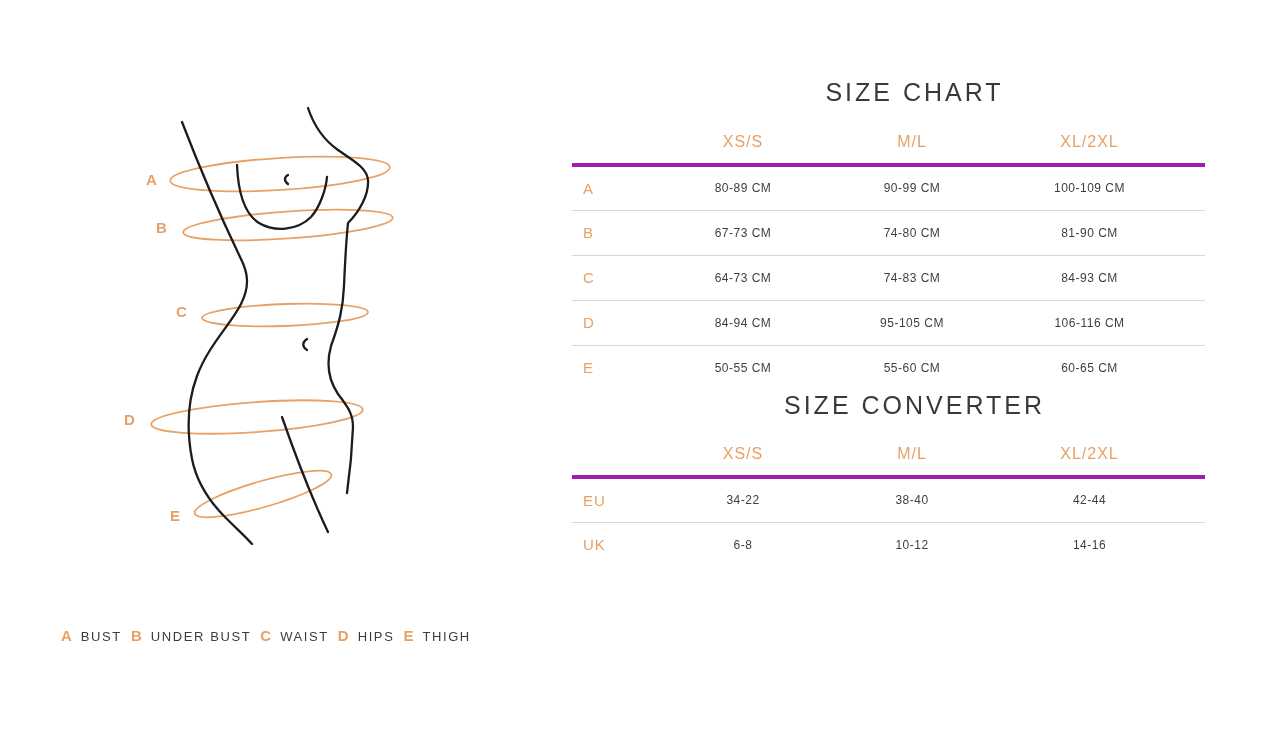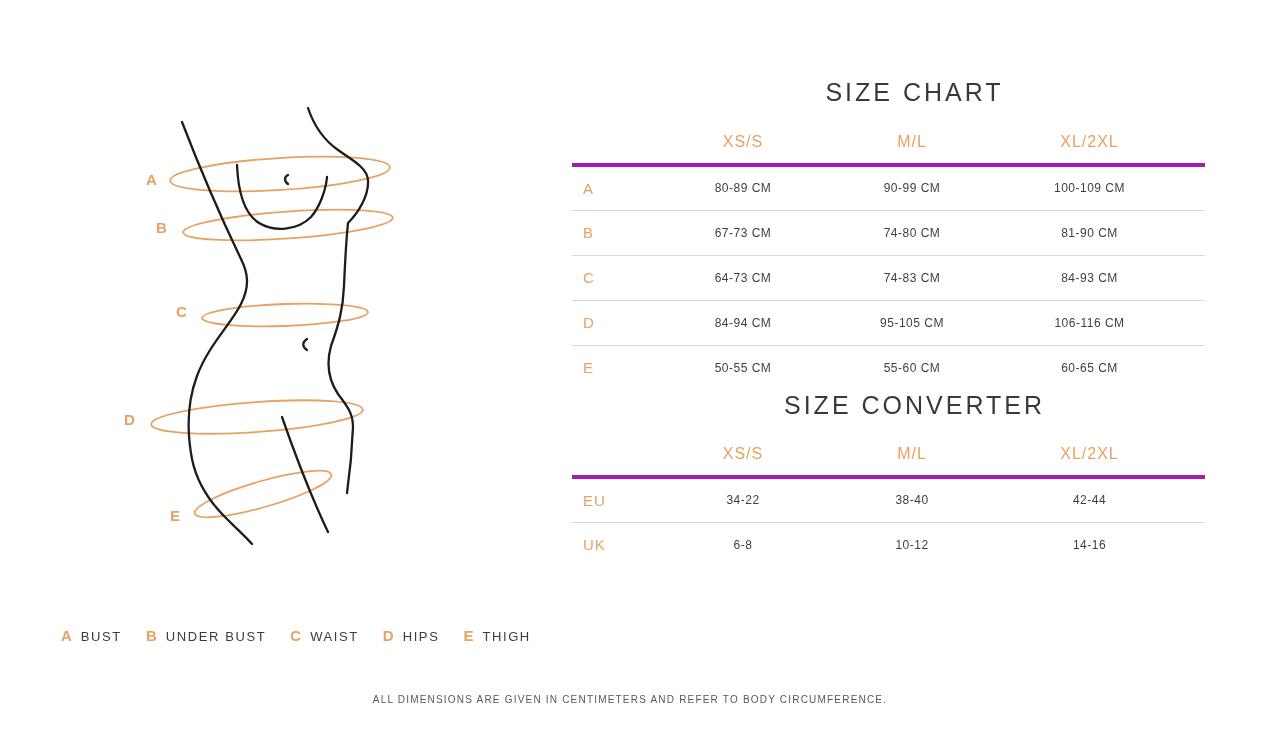--- a/index.html
+++ b/index.html
@@ -22,21 +22,21 @@
   .body-line { fill: none; stroke: #1c1c1f; stroke-width: 2.3; stroke-linecap: round; }
   .measure-ellipse { fill: none; stroke: #e7a164; stroke-width: 1.8; }
   .fig-letter {
     fill: #e7a164; font-size: 15px; font-weight: 700;
     font-family: "Liberation Sans", sans-serif; letter-spacing: 0.5px;
   }
 
   
   .legend {
     position: absolute; left: 61px; top: 627px;
-    display: flex; gap: 24px; align-items: baseline; white-space: nowrap;
+    display: flex; gap: 9px; align-items: baseline; white-space: nowrap;
   }
   .legend-letter { color: #e7a164; font-weight: 700; font-size: 15px; margin-right: 9px; }
   .legend-word { color: #393d43; font-size: 13px; letter-spacing: 1.6px; }
 
   
   .panel { position: absolute; left: 572px; width: 633px; }
   #size-chart-panel { top: 50px; margin-top: 28px; }
   #size-converter-panel { top: 391px; }
 
   .panel-title {
@@ -208,15 +208,14 @@
         <tr>
           <td class="row-label">UK</td>
           <td class="cell-value">6-8</td>
           <td class="cell-value">10-12</td>
           <td class="cell-value">14-16</td>
         </tr>
       </tbody>
     </table>
   </section>
 
-  <div class="footnote">ALL DIMENSIONS ARE GIVEN IN CENTIMETERS AND REFER TO BODY CIRCUMFERENCE.</div>
 
 </div>
 
 </body></html>

